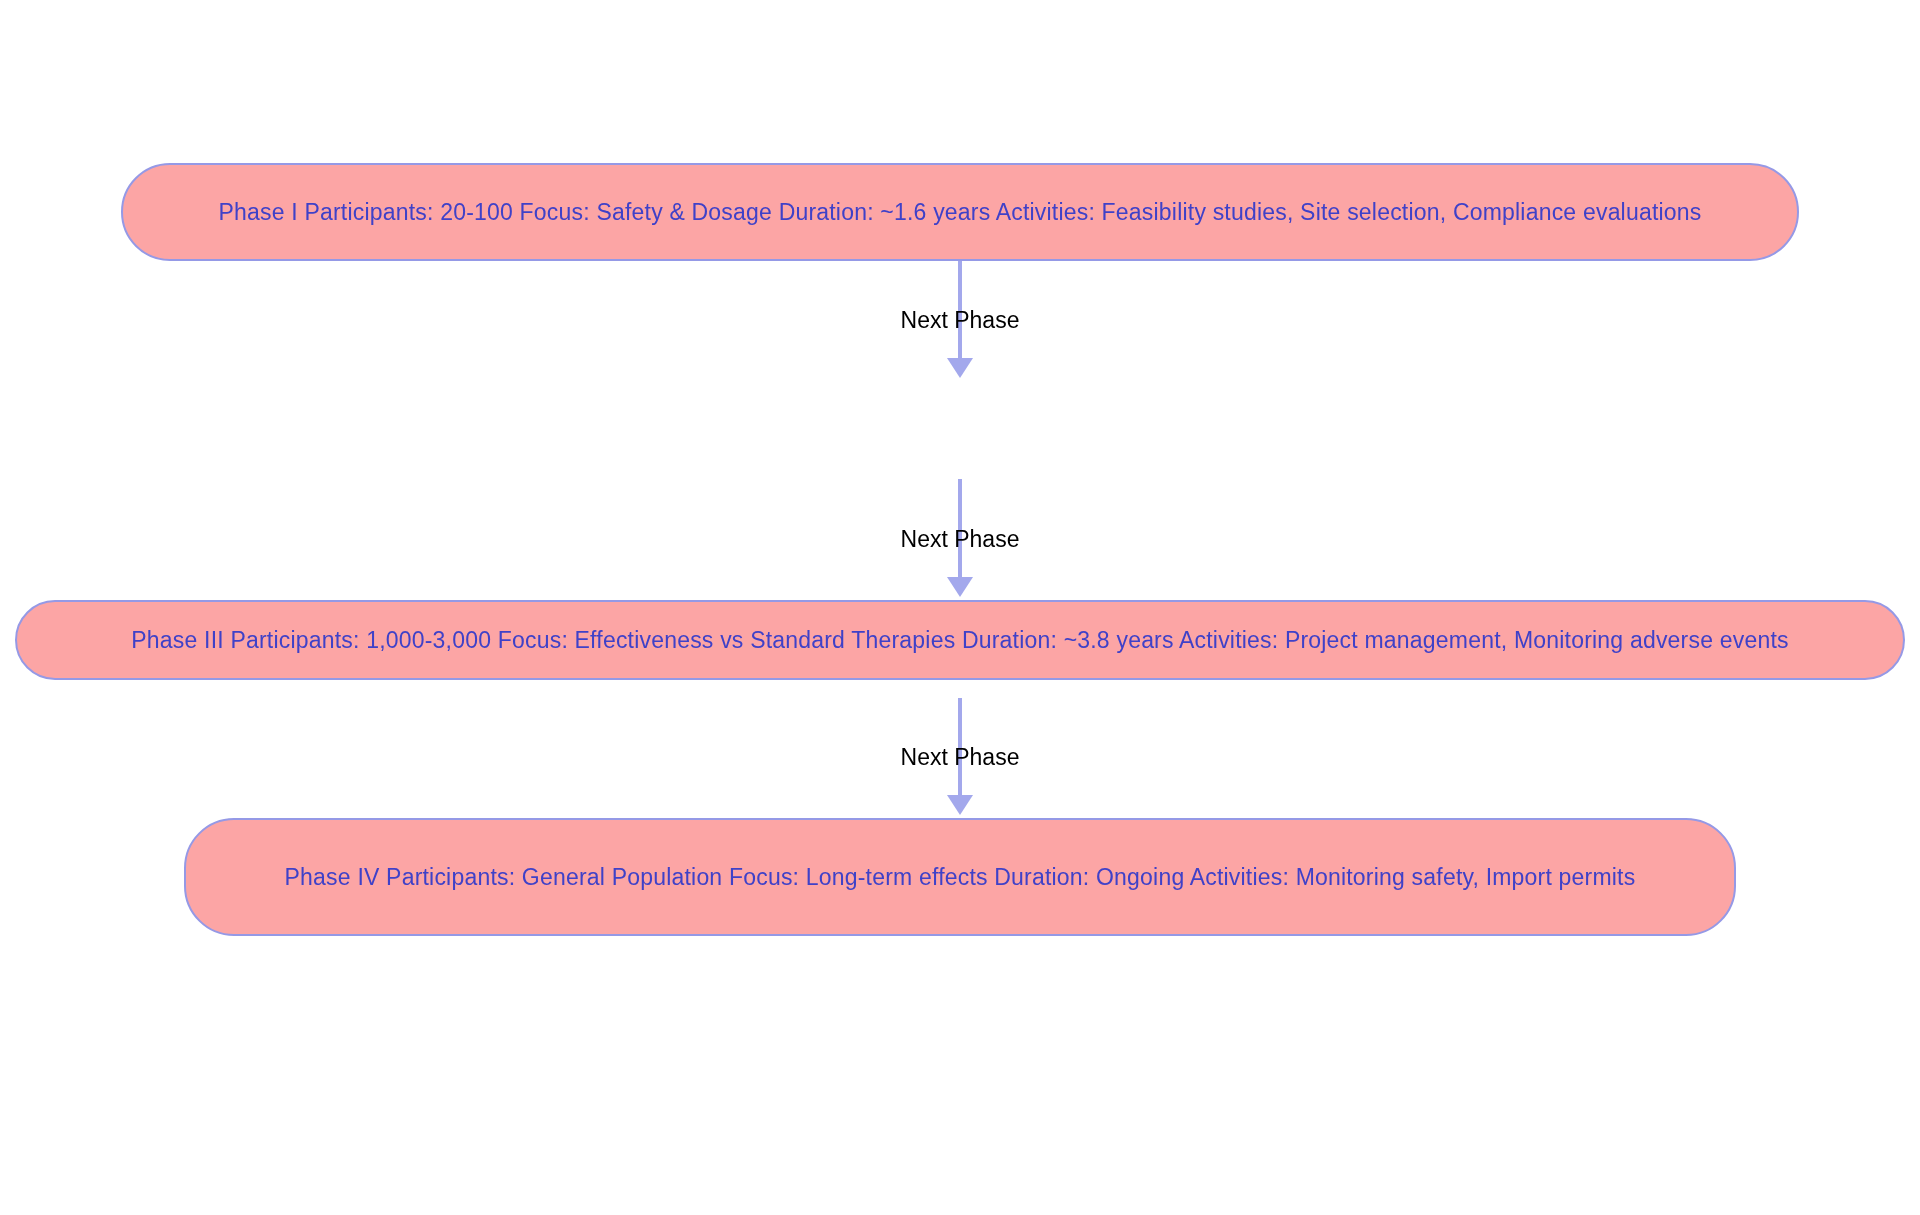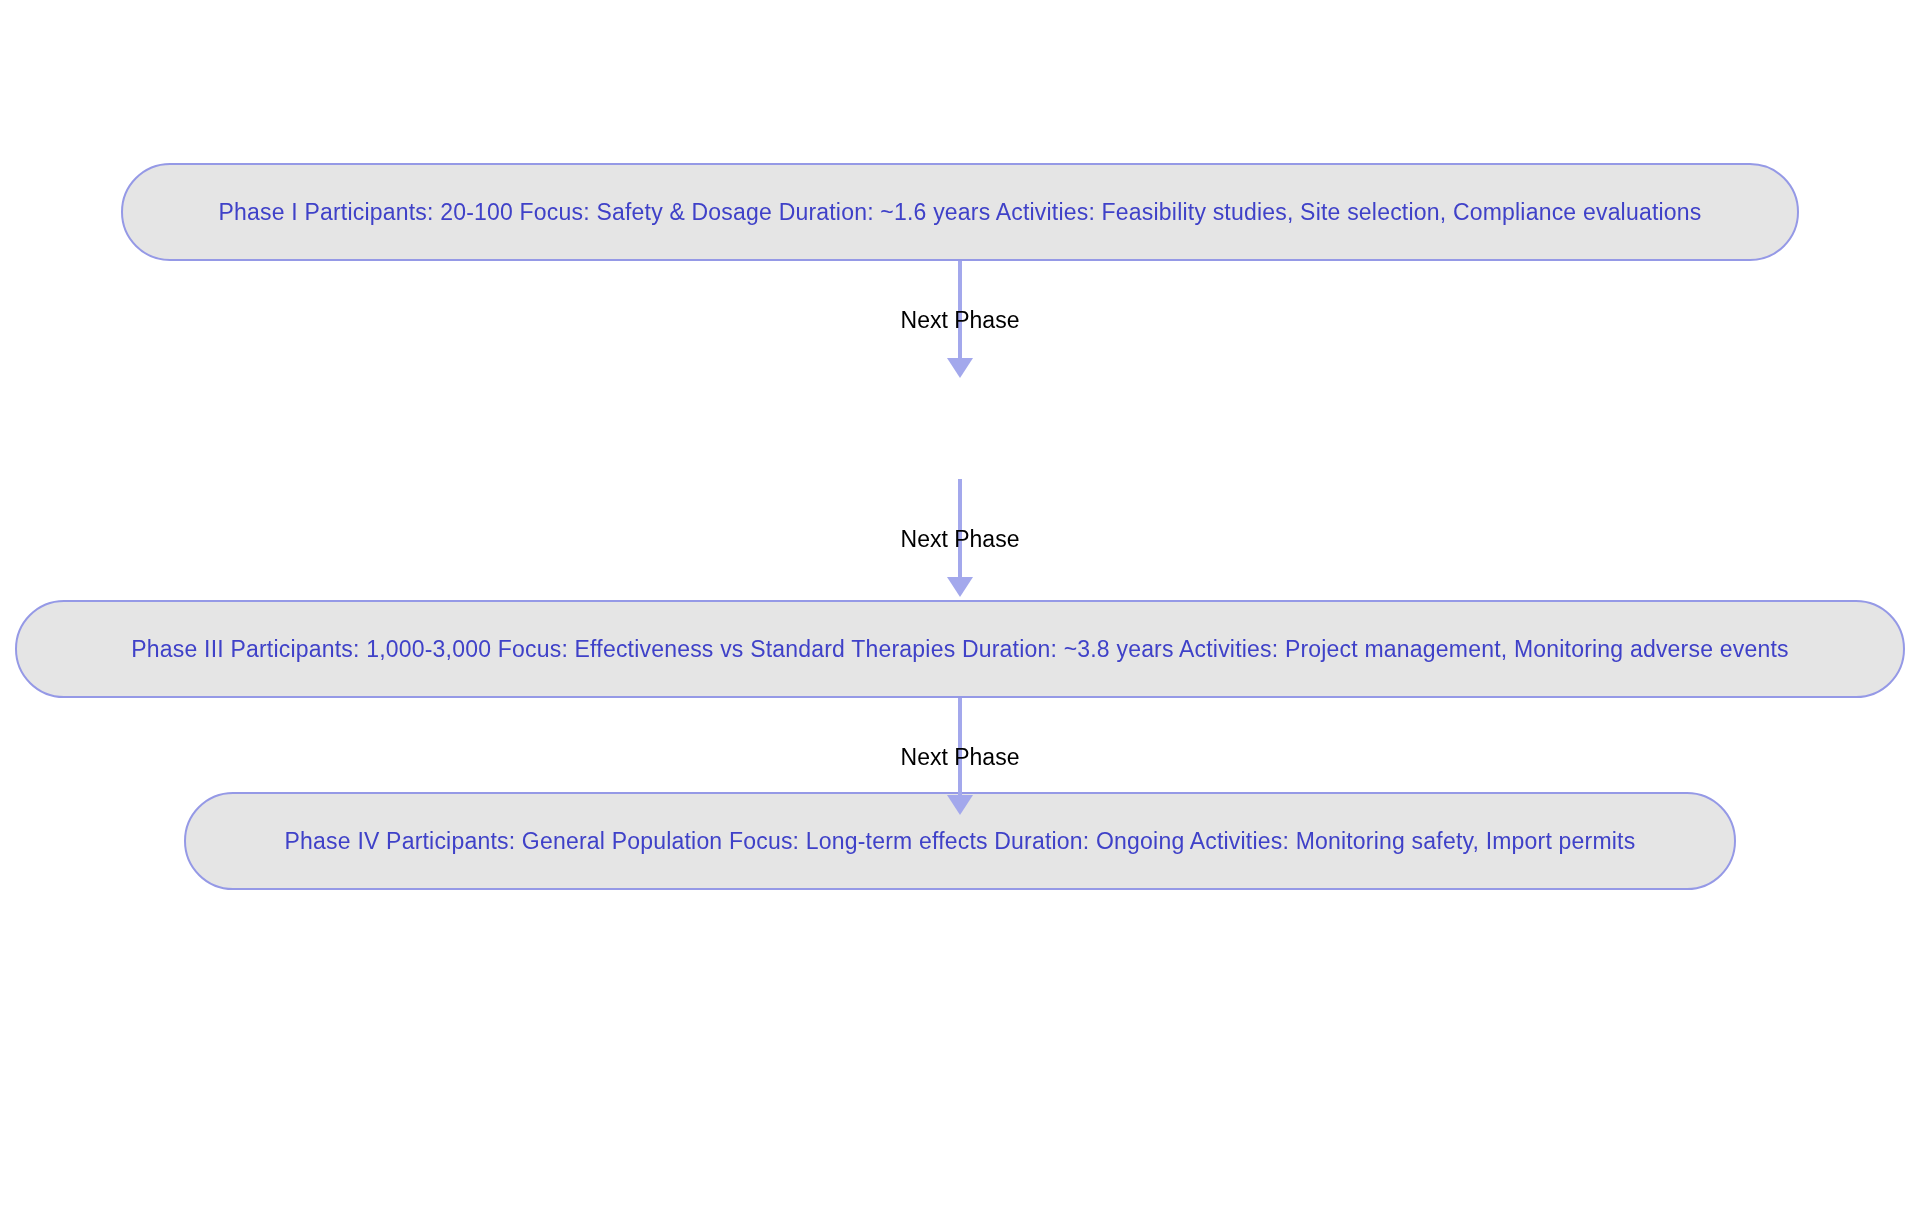--- a/index.html
+++ b/index.html
@@ -13,36 +13,36 @@
     height: 1215px;
     background: #ffffff;
     font-family: "Liberation Sans", sans-serif;
     overflow: hidden;
   }
 
   
   .node {
     position: absolute;
     box-sizing: border-box;
-    background: #e5e5e5;
+    background: #fca5a5;
     border: 2px solid #9599e6;
     border-radius: 50px;
     display: flex;
     align-items: center;
     justify-content: center;
     text-align: center;
     color: #3f41c8;
     font-size: 23px;
     letter-spacing: 0.2px;
     white-space: nowrap;
   }
   .node-1 { left: 121px; top: 163px; width: 1678px; height: 98px; }
   .node-2 { left: 165px; top: 381px; width: 1590px; height: 98px; }
-  .node-3 { left: 15px;  top: 600px; width: 1890px; height: 98px; }
-  .node-4 { left: 184px; top: 792px; width: 1552px; height: 98px; }
+  .node-3 { left: 15px;  top: 600px; width: 1890px; height: 80px; }
+  .node-4 { left: 184px; top: 818px; width: 1552px; height: 118px; }
 
   
   .conn-line {
     position: absolute;
     left: 958px;
     width: 4px;
     background: #a3a8ec;
   }
   .conn-line-1 { top: 261px; height: 98px; }
   .conn-line-2 { top: 479px; height: 99px; }

